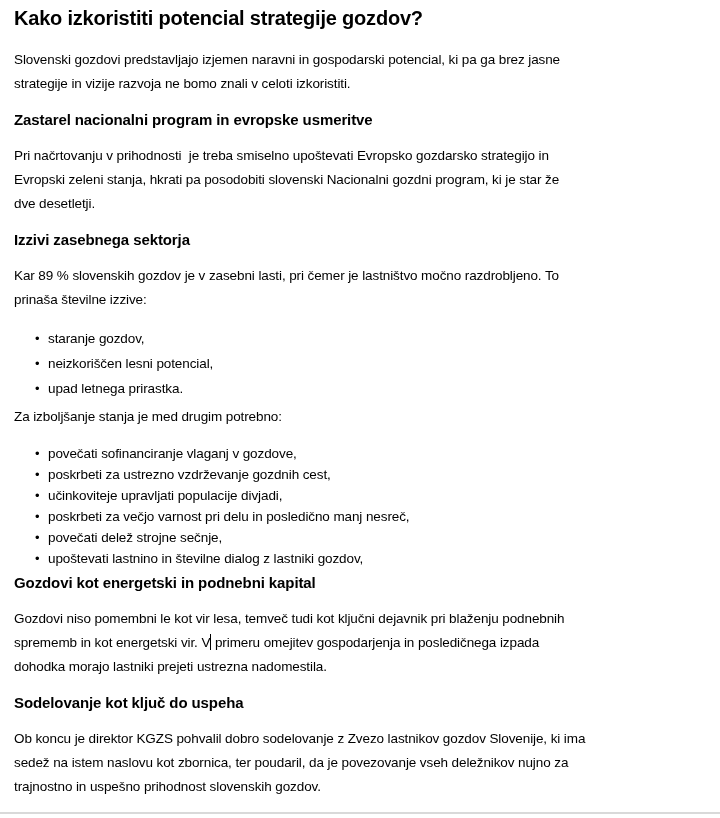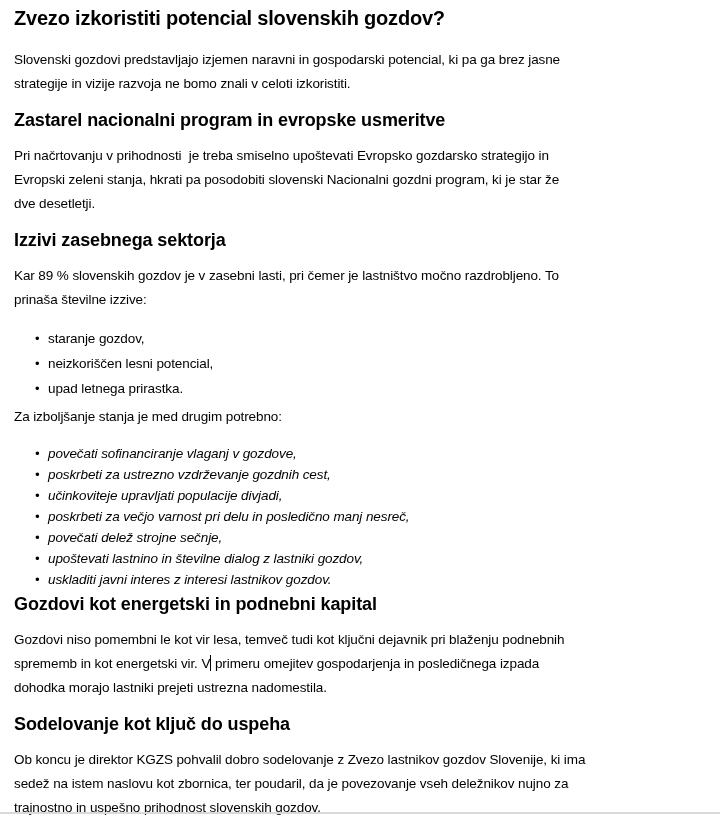--- a/index.html
+++ b/index.html
@@ -11,21 +11,21 @@
     font-family: "Liberation Sans", "DejaVu Sans", sans-serif;
     color: #000000;
   }
   .page { padding: 4px 16px 0 14px; }
   h1 {
     font-size: 20px; line-height: 28px;
     margin: 0 0 16px 0; font-weight: 700;
     letter-spacing: -0.2px;
   }
   h2 {
-    font-size: 18px; line-height: 20px;
+    font-size: 15px; line-height: 20px;
     margin: 0 0 14px 0; font-weight: 700;
     letter-spacing: -0.1px;
   }
   .para {
     font-size: 13.5px; line-height: 24px;
     margin: 0 0 14px 0;
     white-space: pre;           
     letter-spacing: -0.1px;
   }
   strong { font-weight: 400; }
@@ -37,39 +37,39 @@
     font-size: 13.5px; line-height: 25px;
     padding-left: 34px; position: relative;
     letter-spacing: -0.1px;
     white-space: pre;
   }
   li::before {
     content: "\2022";
     position: absolute; left: 21px; top: 0;
     font-size: 13px;
   }
-  ul.compact li { line-height: 21px; font-style: italic; }
+  ul.compact li { line-height: 21px; }
   .caret {
     display: inline-block;
     width: 1px; height: 16px;
     background: #000000;
     vertical-align: -3px;
   }
   .page-edge {
     position: absolute;
     left: 0; top: 812px;
     width: 720px; height: 2px;
     background: #d9d9d9;
   }
 </style>
 </head>
 <body style="background: rgb(255, 255, 255); color: rgb(0, 0, 0);">
 
 <div class="page">
-  <h1>Zvezo izkoristiti potencial slovenskih gozdov?</h1>
+  <h1>Kako izkoristiti potencial strategije gozdov?</h1>
   <div id="doc-blocks">
       <p class="para"><strong>Slovenski gozdovi</strong><span> predstavljajo izjemen naravni in gospodarski potencial, ki pa ga brez jasne
 strategije in vizije razvoja ne bomo znali v celoti izkoristiti.</span></p>
       <h2>Zastarel nacionalni program in evropske usmeritve</h2>
       <p class="para"><span>Pri načrtovanju v prihodnosti  je treba smiselno upoštevati </span><strong>Evropsko gozdarsko strategijo</strong><span> in
 </span><strong>Evropski zeleni stanja</strong><span>, hkrati pa posodobiti slovenski </span><strong>Nacionalni gozdni program</strong><span>, ki je star že
 dve desetletji.</span></p>
       <h2>Izzivi zasebnega sektorja</h2>
       <p class="para"><span>Kar </span><strong>89 % slovenskih gozdov</strong><span> je v zasebni lasti, pri čemer je lastništvo močno razdrobljeno. To
 prinaša številne izzive:</span></p>
@@ -79,21 +79,20 @@
         <li><span>upad letnega prirastka.</span></li>
       </ul>
       <p class="para"><span>Za izboljšanje stanja je med drugim potrebno:</span></p>
       <ul class="compact">
         <li><span>povečati sofinanciranje vlaganj v gozdove,</span></li>
         <li><span>poskrbeti za ustrezno vzdrževanje gozdnih cest,</span></li>
         <li><span>učinkoviteje upravljati populacije divjadi,</span></li>
         <li><span>poskrbeti za večjo varnost pri delu in posledično manj nesreč,</span></li>
         <li><span>povečati delež strojne sečnje,</span></li>
         <li><span>upoštevati lastnino in številne dialog z lastniki gozdov,</span></li>
-        <li><span>uskladiti javni interes z interesi lastnikov gozdov.</span></li>
       </ul>
       <h2>Gozdovi kot energetski in podnebni kapital</h2>
       <p class="para"><span>Gozdovi niso pomembni le kot vir lesa, temveč tudi kot </span><strong>ključni dejavnik pri blaženju podnebnih
 sprememb</strong><span> in kot </span><strong>energetski vir.</strong><span> V</span><span class="caret" style="background: rgb(0, 0, 0);"></span><span> primeru omejitev gospodarjenja in posledičnega izpada
 dohodka morajo lastniki prejeti ustrezna nadomestila.</span></p>
       <h2>Sodelovanje kot ključ do uspeha</h2>
       <p class="para"><span>Ob koncu je direktor KGZS pohvalil dobro sodelovanje z Zvezo lastnikov gozdov Slovenije, ki ima
 sedež na istem naslovu kot zbornica, ter poudaril, da je povezovanje vseh deležnikov nujno za
 trajnostno in uspešno prihodnost slovenskih gozdov.</span></p>
     </div>

